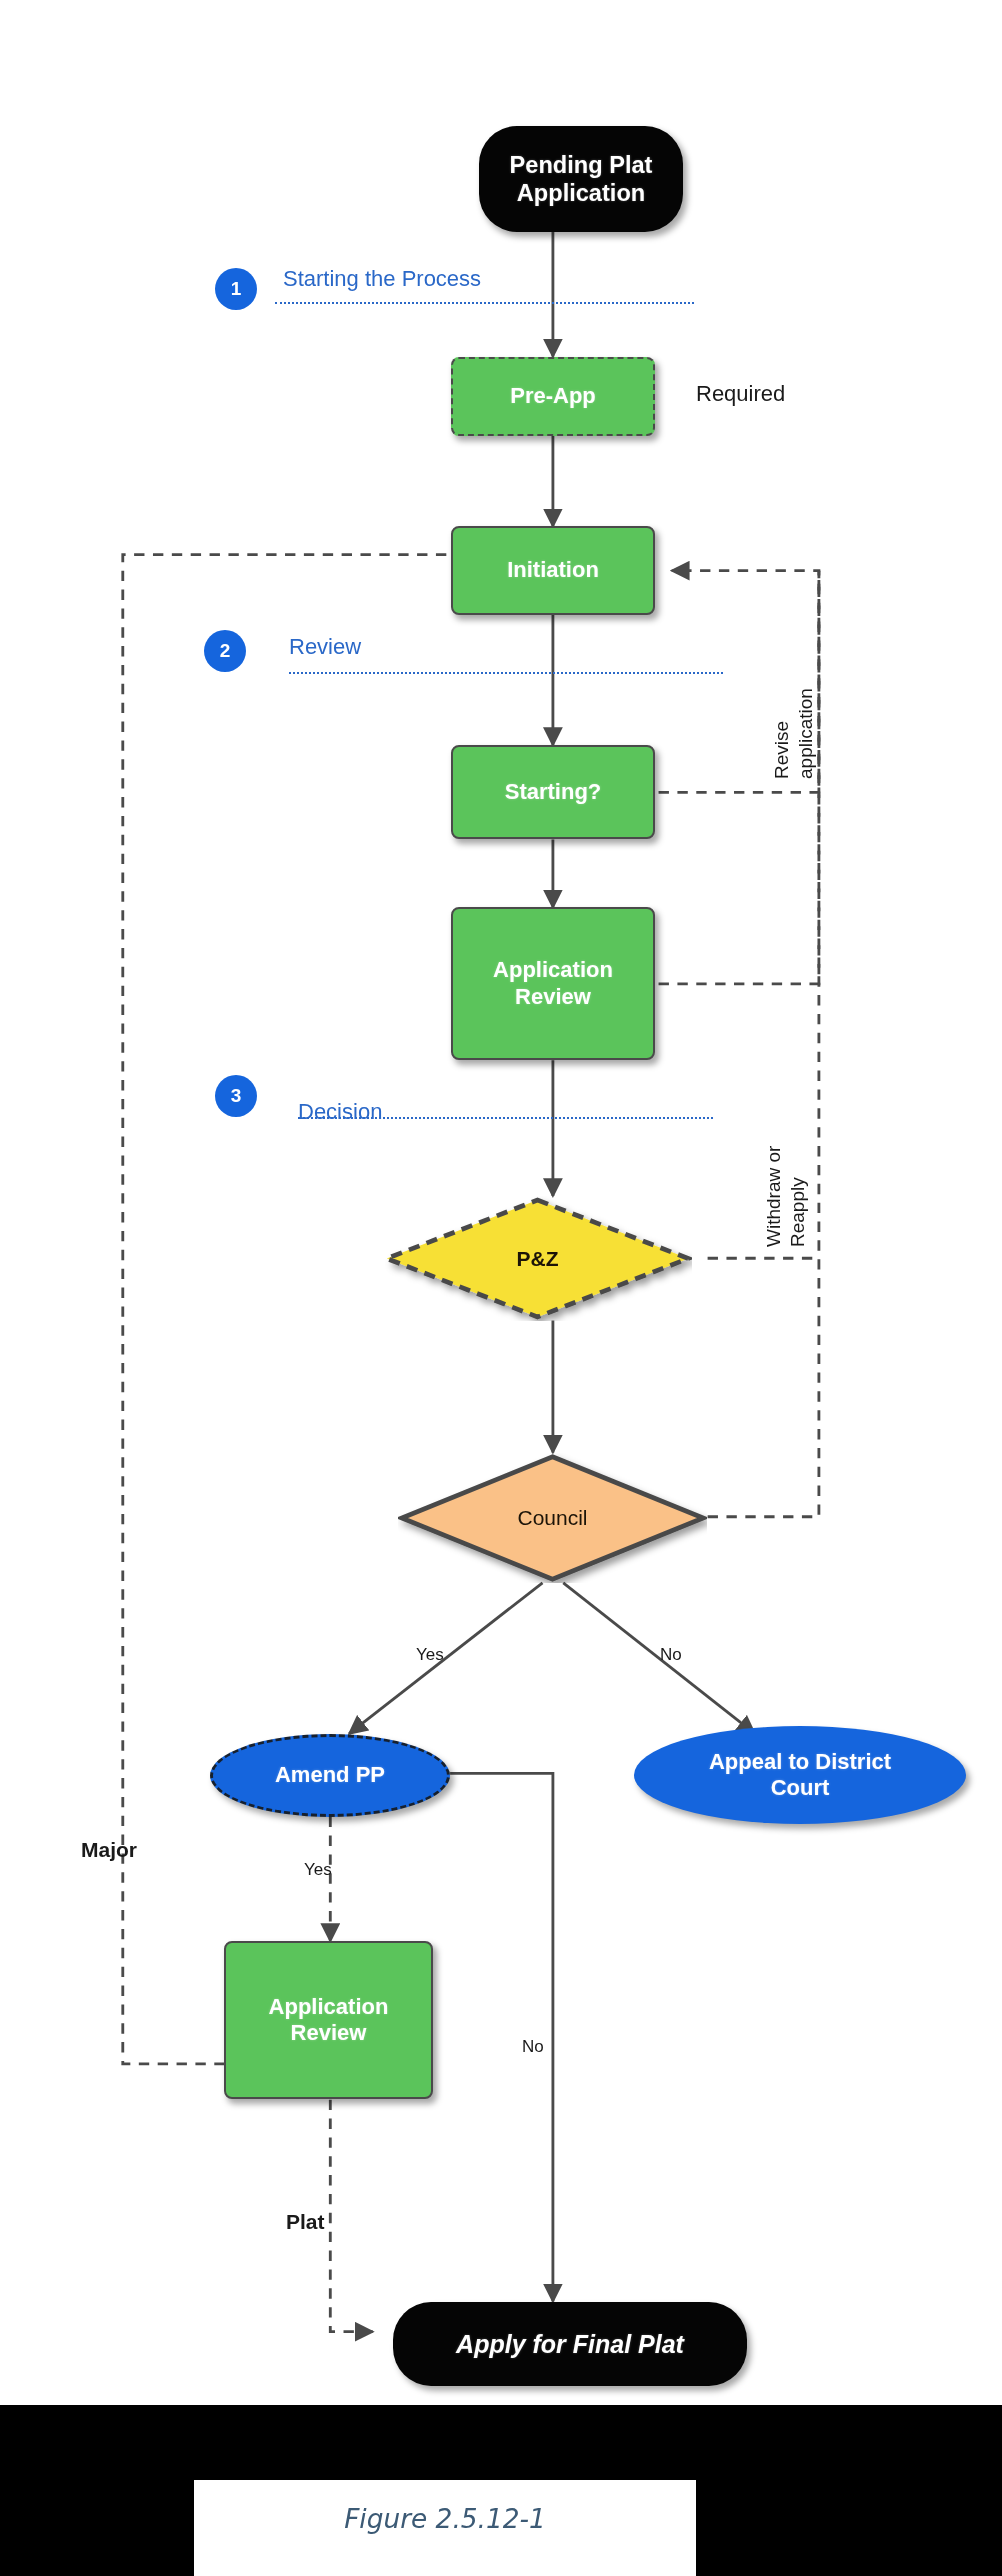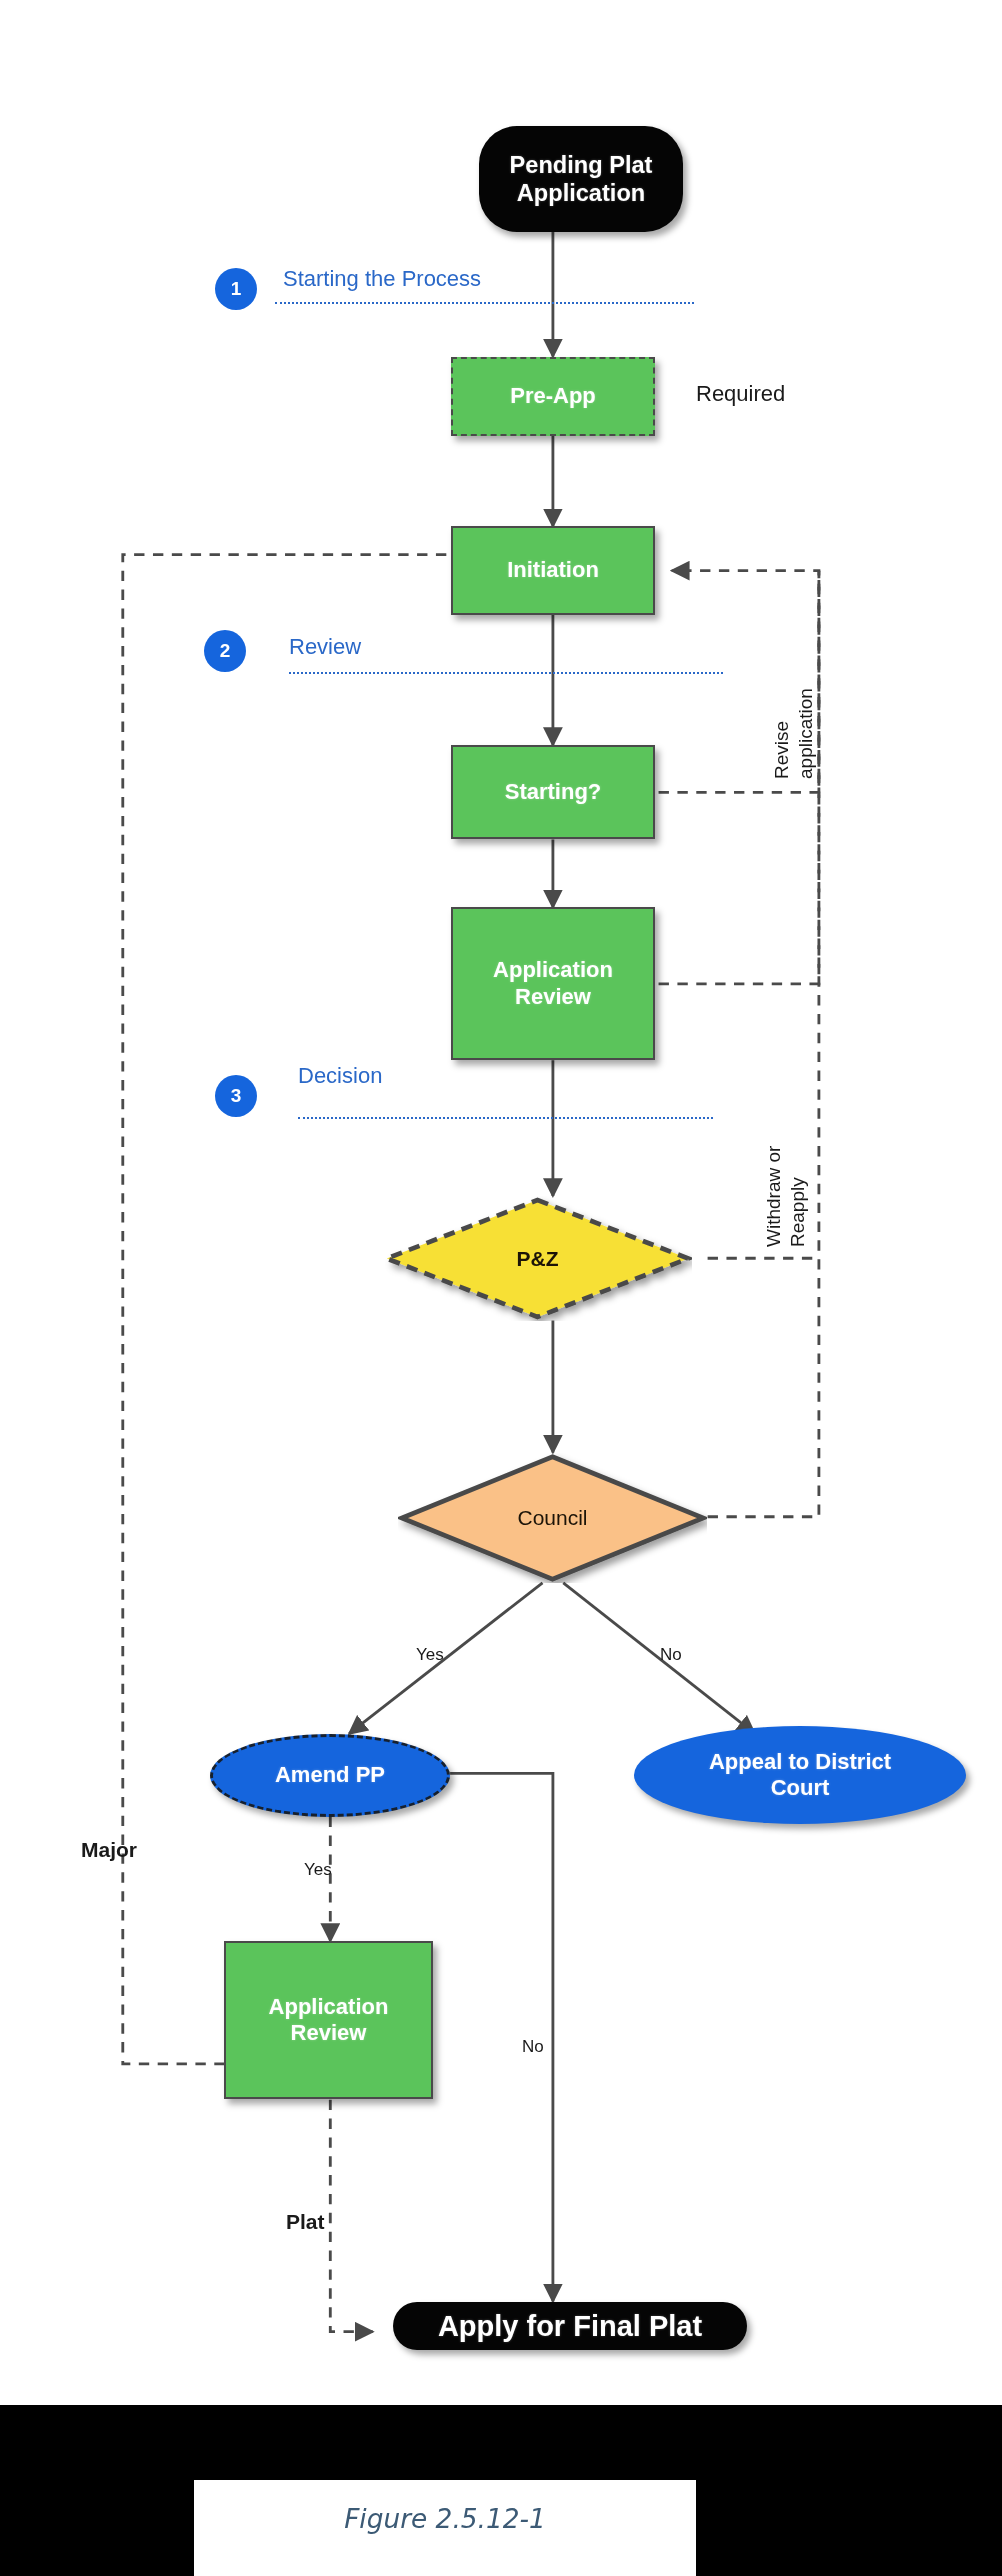--- a/index.html
+++ b/index.html
@@ -40,21 +40,21 @@
     font-weight: bold;
     font-size: 23.6px;
     box-shadow: 3.8px 4.7px 6.6px rgba(0,0,0,0.34);
     text-shadow: 0 0 2.8px rgba(255,255,255,0.25);
     margin-left: 28px;
   }
   .node-process {
     background: #5BC45B;
     color: #ffffff;
     border: 2.8px solid #4a4a4a;
-    border-radius: 0;
+    border-radius: 8px;
     font-weight: bold;
     font-size: 22px;
     box-shadow: 3.8px 4.7px 6.6px rgba(0,0,0,0.34);
     text-shadow: 0 0 2.8px rgba(255,255,255,0.3);
   }
   .node-process.dashed {
     border-style: dashed;
   }
   .node-ellipse {
     background: #1565DD;
@@ -270,21 +270,21 @@
   <span class="edge-label" style="left:522px; top:2037px;">No</span>
 
   <div class="node node-process" style="left:224px; top:1941px; width:209px; height:158px; flex-direction:column;">
     <span>Application</span>
     <span>Review</span>
   </div>
 
   <span class="edge-label bold" style="left:81px; top:1838px;">Major</span>
   <span class="edge-label bold" style="left:286px; top:2210px;">Plat</span>
 
-  <div class="node node-terminator" style="left:365px; top:2302px; width:354px; height:48px; font-size:29px;">
+  <div class="node node-terminator" style="left:365px; top:2302px; width:354px; height:84px; font-size:25px;font-style:italic;">
     <span>Apply for Final Plat</span>
   </div>
 
   <div class="edge-label vertical" style="left:770px; top:619px; height:160px;">
     <span>Revise</span><br>
     <span>application</span>
   </div>
 
   <div class="edge-label vertical" style="left:762px; top:1058px; height:189px;">
     <span>Withdraw or</span><br>
@@ -299,21 +299,21 @@
 
   <div class="phase-badge" style="left:204px; top:630px;">
     <span>2</span>
   </div>
   <span class="phase-title" style="left:289px; top:634px;">Review</span>
   <div class="phase-rule" style="left:289px; top:672px; width:434px;"></div>
 
   <div class="phase-badge" style="left:215px; top:1075px;">
     <span>3</span>
   </div>
-  <span class="phase-title" style="left:298px; top:1063px;text-align:center;">Decision</span>
+  <span class="phase-title" style="left:298px; top:1099px;text-align:center;">Decision</span>
   <div class="phase-rule" style="left:298px; top:1117px; width:415px;"></div>
 
   <div id="caption-bar" style="top:2405px; height:171px;"></div>
   <div id="caption-plate" style="left:194px; top:2480px; width:502px; height:120px;">
     <span id="caption-text">Figure 2.5.12-1</span>
   </div>
 
 </div>
 
 

